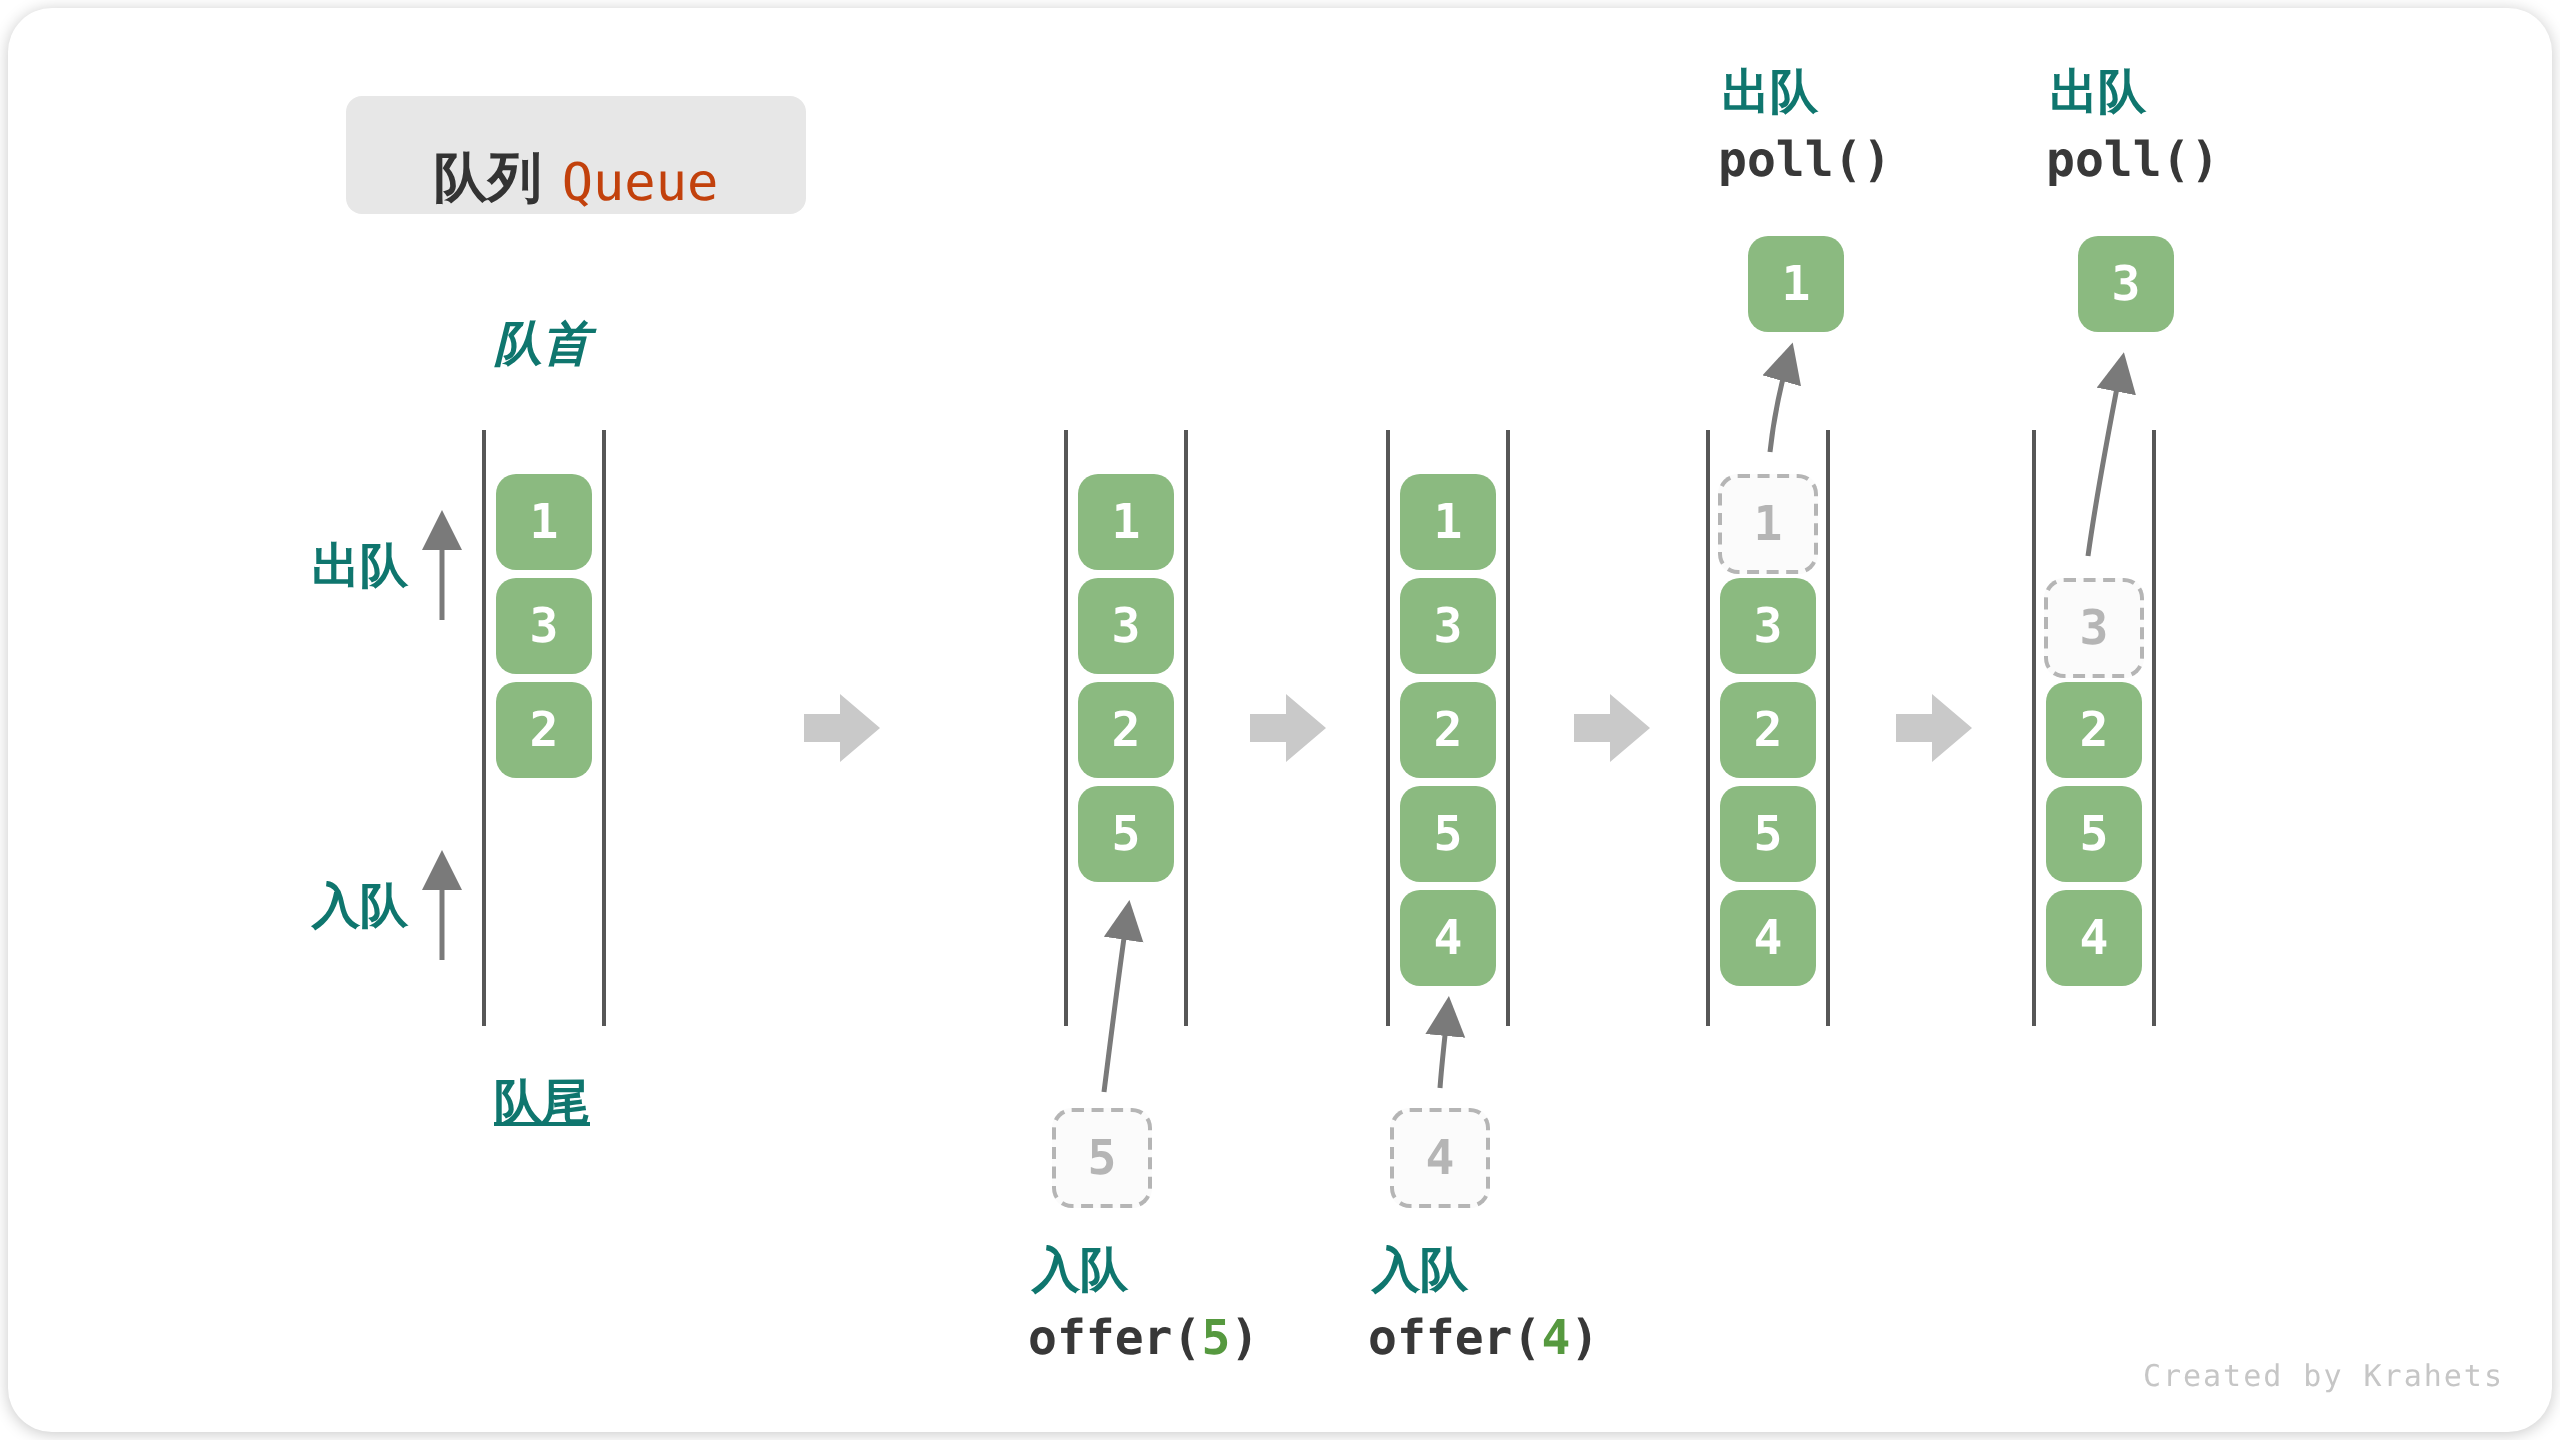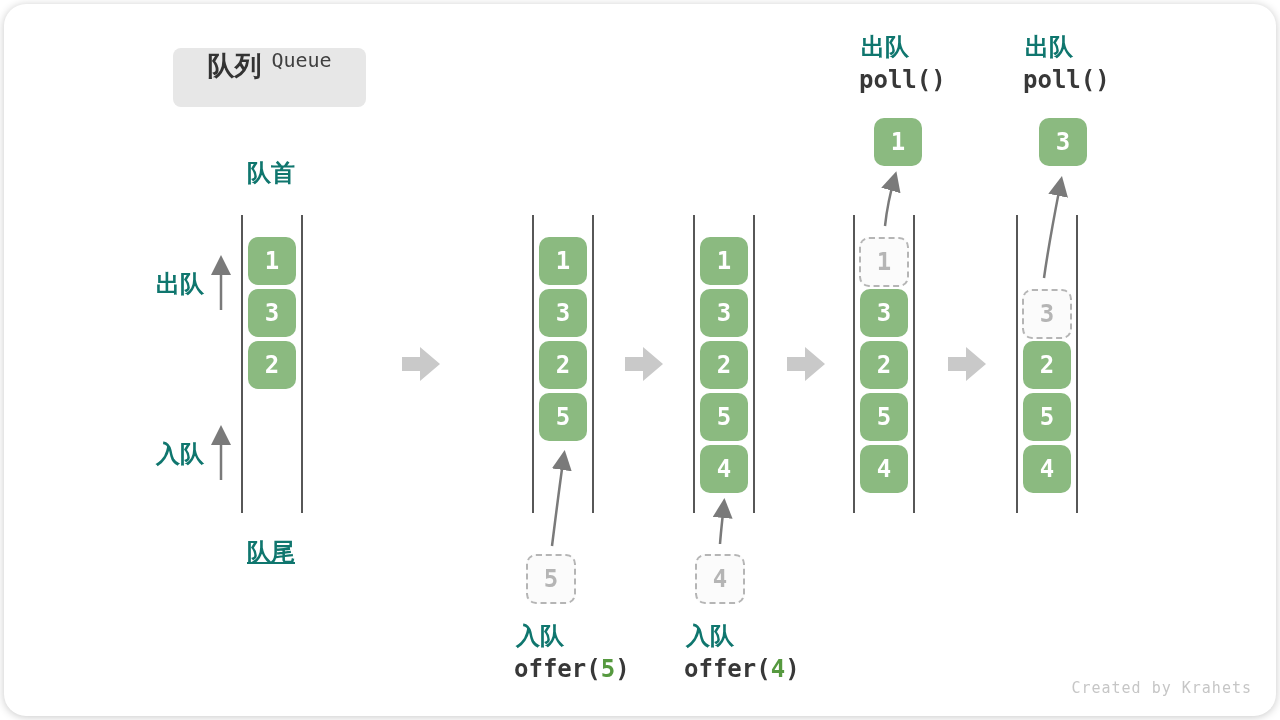--- a/index.html
+++ b/index.html
@@ -8,26 +8,26 @@
     font-family: "Liberation Sans", "DejaVu Sans", sans-serif;
   }
   #canvas {
     position: absolute; left: 4px; top: 4px; width: 1272px; height: 712px;
     background: #ffffff; border-radius: 22px;
     box-shadow: 0 1px 8px rgba(0,0,0,0.22);
   }
   .abs { position: absolute; }
   
   .badge {
-    left: 169px; top: 44px; width: 193px; height: 59px;
+    left: 169px; top: 44px; width: 230px; height: 59px;
     background: #e7e7e7; border-radius: 8px;
-    display: flex; align-items: flex-start; justify-content: center; gap: 10px;
+    display: flex; align-items: flex-end; justify-content: center; gap: 10px;
   }
   .badge .zh { font-size: 27px; font-weight: bold; color: #333333; }
-  .badge .en { font-size: 20px; color: #404040; font-family: "DejaVu Sans Mono", "Liberation Mono", monospace; }
+  .badge .en { font-size: 26px; color: #c2410c; font-family: "DejaVu Sans Mono", "Liberation Mono", monospace; }
 
   .cn-label { font-size: 24px; font-weight: bold; color: #0f766e; line-height: 1; white-space: nowrap; }
   .code {
     font-family: "DejaVu Sans Mono", "Liberation Mono", monospace;
     font-size: 24px; color: #383838; font-weight: bold; line-height: 1; white-space: nowrap;
   }
   .code .arg { color: #56993F; }
 
   
   .queue-group { position: absolute; top: 0; width: 62px; height: 720px; }
@@ -63,21 +63,21 @@
 
   <div class="abs badge">
     <span class="zh">队列</span>
     <span class="en">Queue</span>
   </div>
 
   <div class="abs cn-label" style="left:152px; top:268px;">出队</div>
   <div class="abs cn-label" style="left:152px; top:438px;">入队</div>
 
   <div class="queue-group" style="left:237px;">
-    <div class="abs cn-label" style="left:6px; top:157px;">队首</div>
+    <div class="abs cn-label" style="left:6px; top:157px;font-style:italic;">队首</div>
     <div class="abs cn-label" style="left:6px; top:536px;text-decoration:underline;">队尾</div>
     <div class="wall left"></div>
     <div class="wall right"></div>
     <div class="qbox slot1">1</div>
     <div class="qbox slot2">3</div>
     <div class="qbox slot3">2</div>
   </div>
 
   <div class="queue-group" style="left:528px;">
     <div class="wall left"></div>

